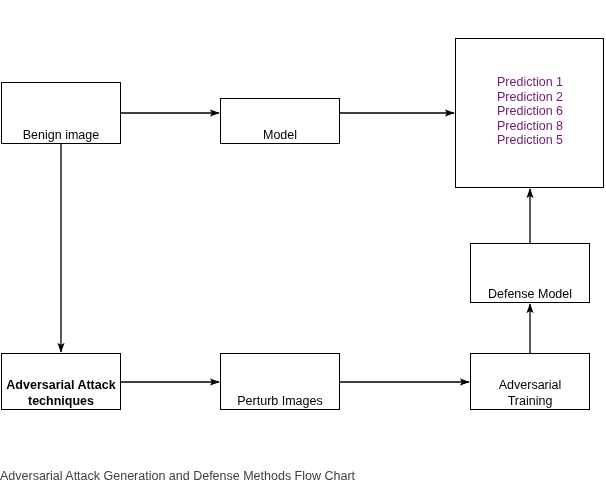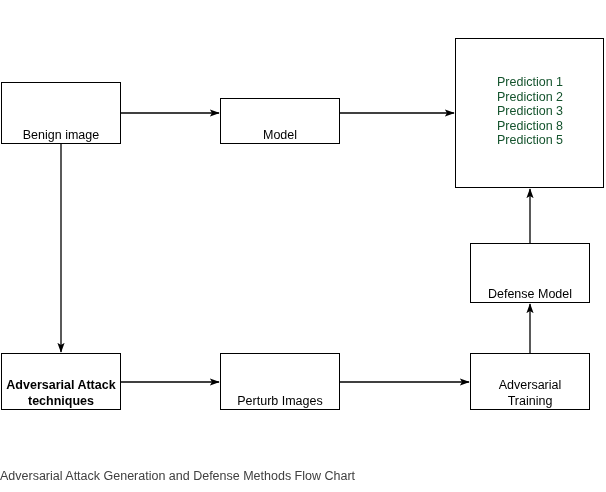--- a/index.html
+++ b/index.html
@@ -51,21 +51,21 @@
     font-size: 12.5px;
     line-height: 16px;
     color: #000000;
     text-align: center;
     white-space: nowrap;
   }
   .pred-list {
     position: absolute;
     font-size: 12.5px;
     line-height: 14.6px;
-    color: #14532d;
+    color: #701a75;
     text-align: left;
     white-space: nowrap;
   }
   .pred-item { display: block; }
   .caption {
     position: absolute;
     font-size: 12.5px;
     line-height: 16px;
     color: #404040;
     text-align: left;
@@ -119,21 +119,21 @@
 
   <div class="node" id="node-model">
     <span class="node-label">Model</span>
   </div>
 
   <div class="node" id="node-predictions"></div>
 
   <div class="pred-list" id="list-predictions">
     <span class="pred-item">Prediction 1</span>
     <span class="pred-item">Prediction 2</span>
-    <span class="pred-item">Prediction 3</span>
+    <span class="pred-item">Prediction 6</span>
     <span class="pred-item">Prediction 8</span>
     <span class="pred-item">Prediction 5</span>
   </div>
 
   <div class="node" id="node-defense-model">
     <span class="node-label">Defense Model</span>
   </div>
 
   <div class="node" id="node-adv-attack">
     <span class="node-label">Adversarial Attack

